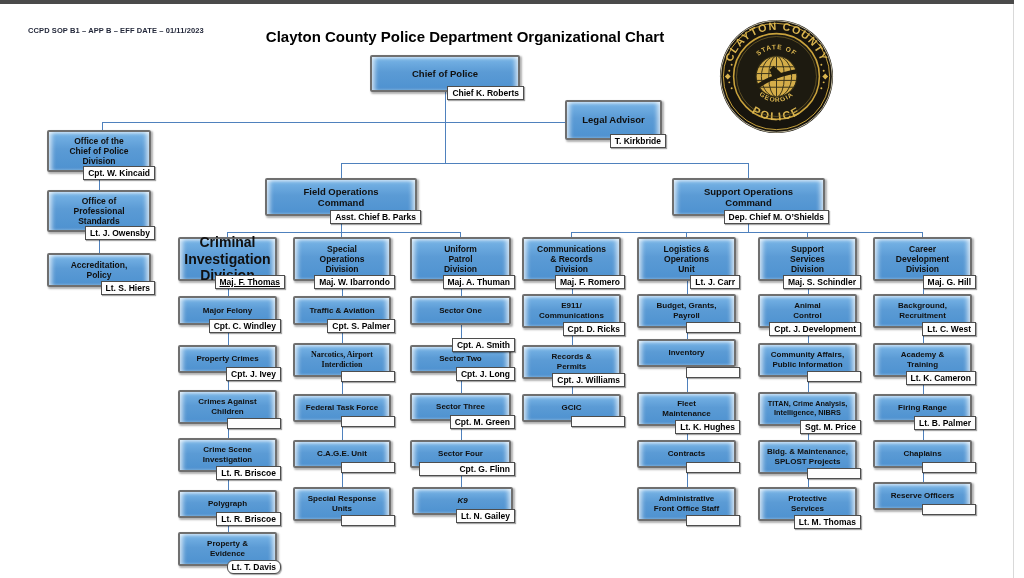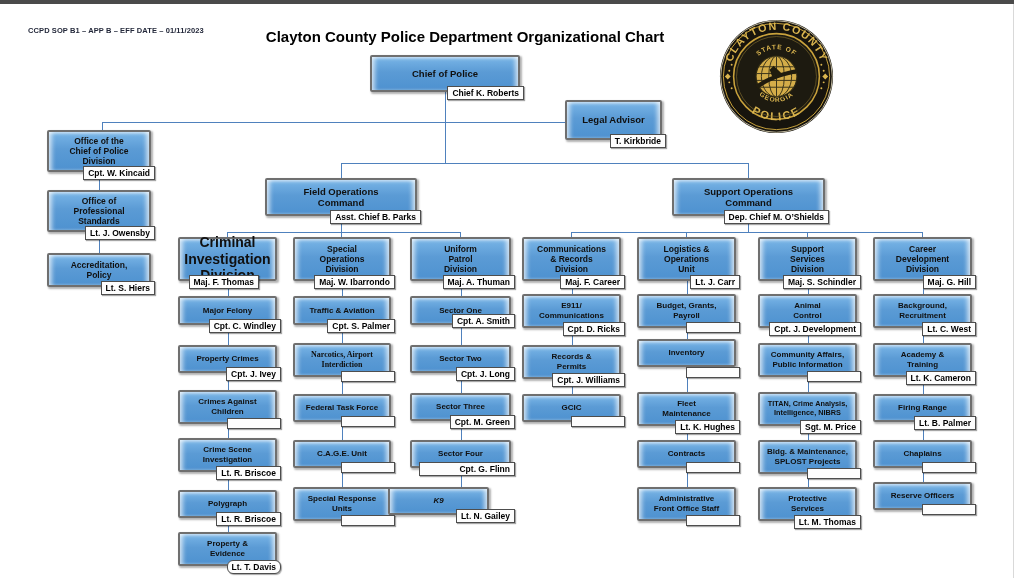--- a/index.html
+++ b/index.html
@@ -173,21 +173,21 @@
       <div class="node big" style="left: 672px; top: 178px; width: 153px; height: 38px;">
         <span class="t">Support Operations
 Command</span>
       </div>
       <div class="tag" style="right: 195px; top: 210px;"><span>Dep. Chief M. O’Shields</span></div>
       <div class="node" style="left: 178px; top: 237px; width: 99px; height: 44px;">
         <span class="t" style="font-size: 14px;">Criminal
 Investigation
 Division</span>
       </div>
-      <div class="tag" style="right: 765px; top: 275px;"><span>Maj. F. Thomas</span></div>
+      <div class="tag" style="right: 739px; top: 275px; text-decoration: underline;"><span>Maj. F. Thomas</span></div>
       <div class="node" style="left: 178px; top: 296px; width: 99px; height: 29px;">
         <span class="t">Major Felony</span>
       </div>
       <div class="tag" style="right: 743px; top: 319px;"><span>Cpt. C. Windley</span></div>
       <div class="node" style="left: 178px; top: 345px; width: 99px; height: 28px;">
         <span class="t">Property Crimes</span>
       </div>
       <div class="tag" style="right: 743px; top: 367px;"><span>Cpt. J. Ivey</span></div>
       <div class="node" style="left: 178px; top: 390px; width: 99px; height: 34px;">
         <span class="t">Crimes Against
@@ -238,43 +238,43 @@
       <div class="tag empty" style="right: 629px; top: 515px;"></div>
       <div class="node" style="left: 410px; top: 237px; width: 101px; height: 44px;">
         <span class="t" style="font-size: 8.5px;">Uniform
 Patrol
 Division</span>
       </div>
       <div class="tag" style="right: 509px; top: 275px;"><span>Maj. A. Thuman</span></div>
       <div class="node" style="left: 410px; top: 296px; width: 101px; height: 29px;">
         <span class="t">Sector One</span>
       </div>
-      <div class="tag" style="right: 509px; top: 314px;"><span>Cpt. A. Smith</span></div>
+      <div class="tag" style="right: 509px; top: 338px;"><span>Cpt. A. Smith</span></div>
       <div class="node" style="left: 410px; top: 345px; width: 101px; height: 28px;">
         <span class="t">Sector Two</span>
       </div>
       <div class="tag" style="right: 509px; top: 367px;"><span>Cpt. J. Long</span></div>
       <div class="node" style="left: 410px; top: 393px; width: 101px; height: 28px;">
         <span class="t">Sector Three</span>
       </div>
       <div class="tag" style="right: 509px; top: 415px;"><span>Cpt. M. Green</span></div>
       <div class="node" style="left: 410px; top: 440px; width: 101px; height: 28px;">
         <span class="t">Sector Four</span>
       </div>
       <div class="tag" style="right: 509px; top: 462px; padding-left: 39px;"><span>Cpt. G. Flinn</span></div>
-      <div class="node" style="left: 388px; top: 487px; width: 101px; height: 28px; font-style: italic;">
+      <div class="node" style="left: 412px; top: 487px; width: 101px; height: 28px; font-style: italic;">
         <span class="t">K9</span>
       </div>
       <div class="tag" style="right: 509px; top: 509px;"><span>Lt. N. Gailey</span></div>
       <div class="node" style="left: 522px; top: 237px; width: 99px; height: 44px;">
         <span class="t" style="font-size: 8.5px;">Communications
 &amp; Records
 Division</span>
       </div>
-      <div class="tag" style="right: 399px; top: 275px;"><span>Maj. F. Career</span></div>
+      <div class="tag" style="right: 399px; top: 275px;"><span>Maj. F. Romero</span></div>
       <div class="node" style="left: 522px; top: 294px; width: 99px; height: 34px;">
         <span class="t">E911/
 Communications</span>
       </div>
       <div class="tag" style="right: 399px; top: 322px;"><span>Cpt. D. Ricks</span></div>
       <div class="node" style="left: 522px; top: 345px; width: 99px; height: 34px;">
         <span class="t">Records &amp;
 Permits</span>
       </div>
       <div class="tag" style="right: 399px; top: 373px;"><span>Cpt. J. Williams</span></div>

